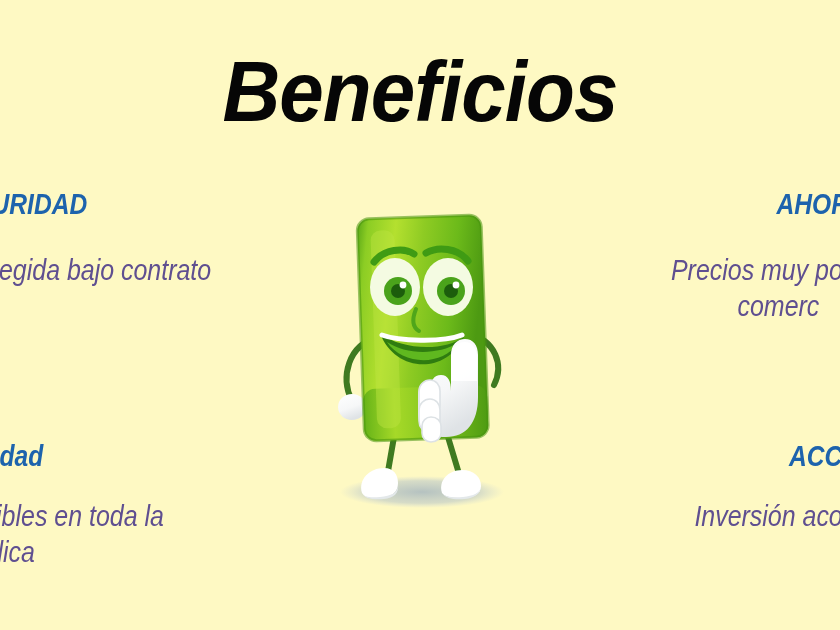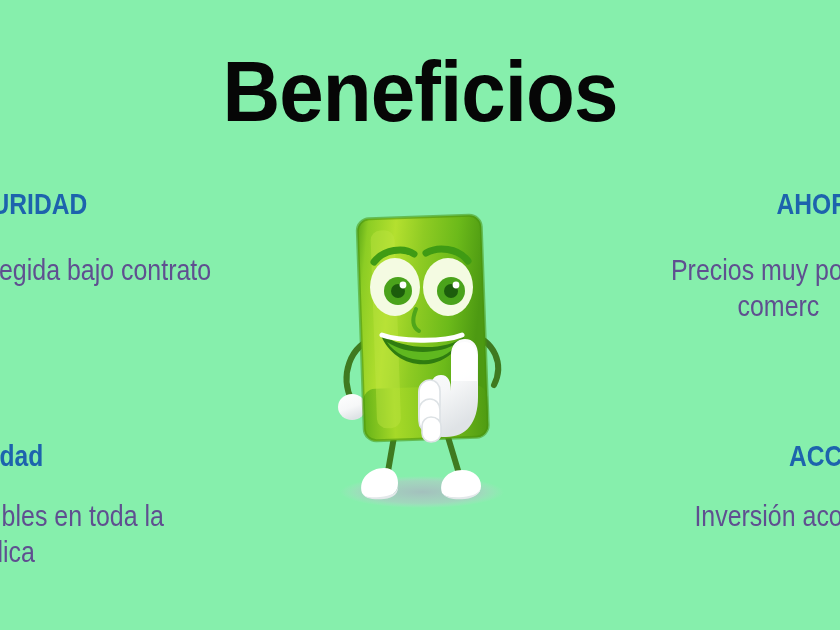--- a/index.html
+++ b/index.html
@@ -97,21 +97,21 @@
     position: absolute;
     left: 318px;
     top: 205px;
     width: 210px;
     height: 310px;
   }
 </style>
 </head>
 <body>
 
-<div id="slide" style="background: #86efac;">
+<div id="slide" style="background: #fef9c3; font-style: italic;">
 
   <div id="title" style="color: rgb(6, 6, 6);">Beneficios</div>
 
   <div id="mascot">
     <svg viewBox="0 0 210 310" width="210" height="310" aria-hidden="true">
       <defs>
         <linearGradient id="billGrad" x1="0" y1="0" x2="1" y2="0.25">
           <stop offset="0%" stop-color="#57a516"></stop>
           <stop offset="9%" stop-color="#8ccd24"></stop>
           <stop offset="30%" stop-color="#b4e02f"></stop>

